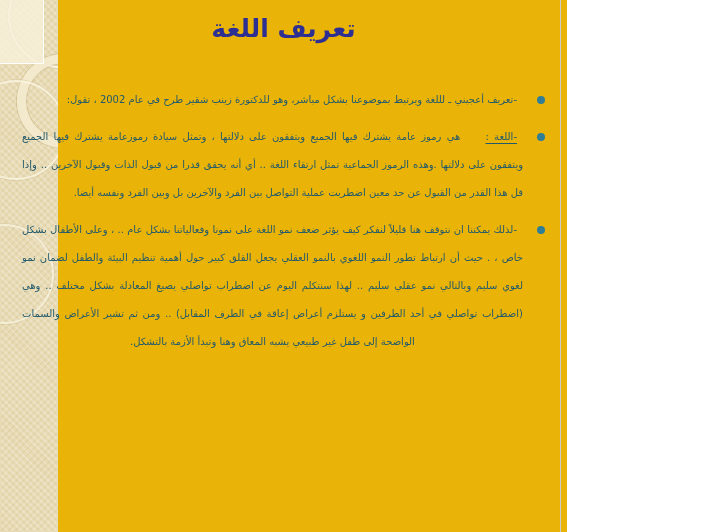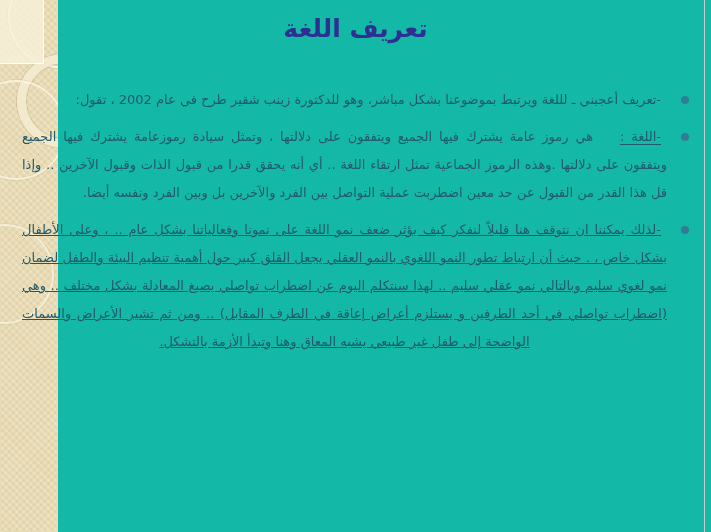--- a/index.html
+++ b/index.html
@@ -1,19 +1,19 @@
 <!DOCTYPE html>
 <html lang="ar"><head>
 <meta charset="utf-8">
 <style>
   html,body { margin:0; padding:0; background:#ffffff; }
   .slide {
     position:relative;
-    width:711px; height:532px;
-    background:#14b8a6;
+    width:567px; height:532px;
+    background:#eab308;
     overflow:hidden;
     font-family:"DejaVu Sans", sans-serif;
   }
   
   .sidebar {
     position:absolute; left:0; top:0;
     width:58px; height:532px;
     background-color:#e8dbb4;
     background-image:
       repeating-linear-gradient(45deg, rgba(255,255,255,0.20) 0 2px, rgba(0,0,0,0) 2px 5px),
@@ -59,26 +59,26 @@
   .content {
     position:absolute; top:86px; right:14px; left:22px;
     direction:rtl;
     z-index:2;
   }
   .para {
     position:relative;
     padding-right:30px;
     text-indent:6px;
     text-align:justify;
-    font-size:13px;
+    font-size:10px;
     line-height:28px;
     color:#235a6b;
     margin:0 0 9px 0;
   }
-  .para.center-last { text-align-last:center;text-decoration:underline; }
+  .para.center-last { text-align-last:center; }
   .bullet-dot {
     position:absolute; right:8px; top:10px;
     width:8px; height:8px; border-radius:50%;
     background:#2f7e96;
   }
   .u-lead { text-decoration:underline; text-underline-offset:3px;margin-left:20px; }
 </style>
 </head>
 <body>
 

